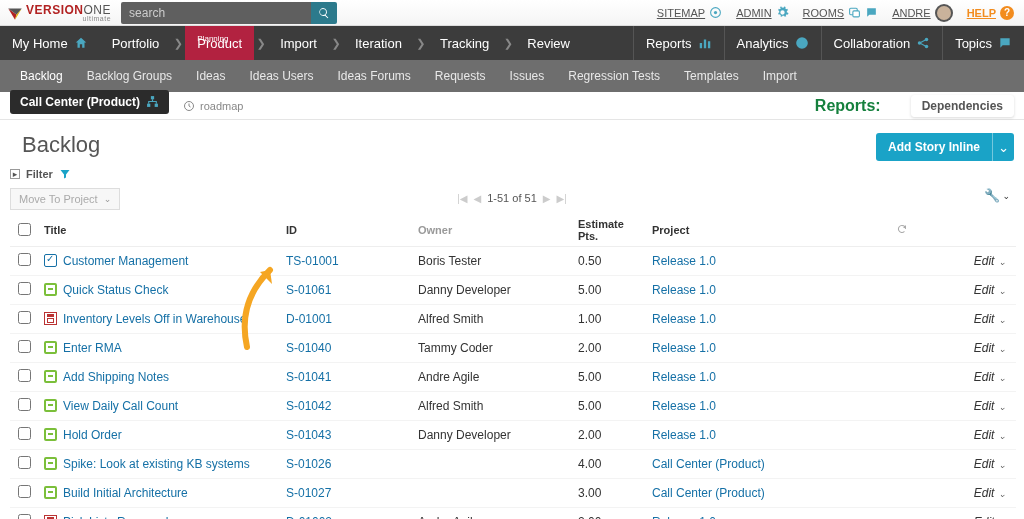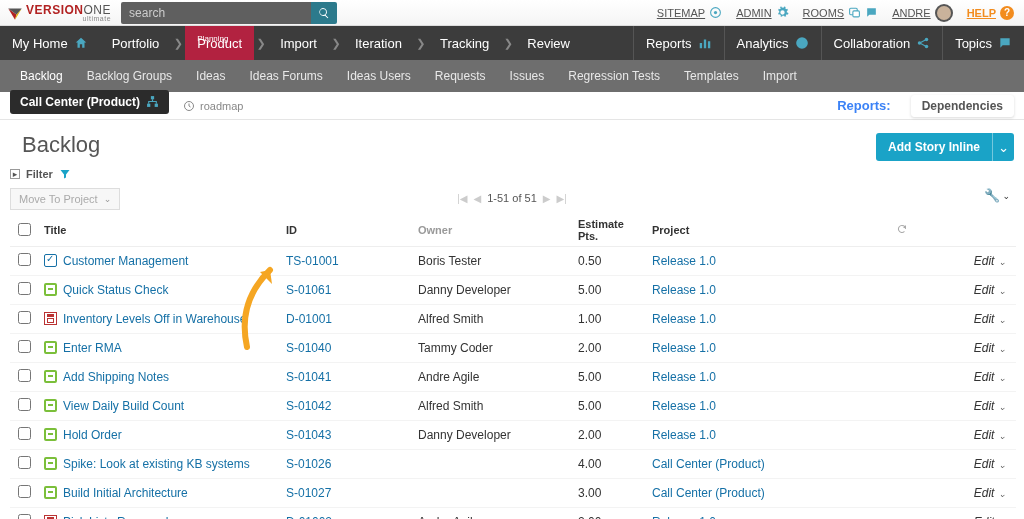--- a/index.html
+++ b/index.html
@@ -43,21 +43,21 @@
   .subnav .sitem { color:#e8e8e8; font-size:12px; padding:0 12px; height:32px; display:flex; align-items:center; cursor:pointer;}
   .subnav .sitem.active { color:#fff; }
 
   
   .contextbar { height: 28px; background:#fff; border-bottom:1px solid #e5e5e5; display:flex; align-items:center; padding:0 10px; gap:14px;}
   .ctx-chip { background:#2b2b2b; color:#fff; font-weight:700; font-size:12px; height:24px; border-radius:3px; padding:0 10px; display:flex; align-items:center; gap:6px; position:relative; top:-4px;}
   .ctx-chip svg{ width:13px;height:13px;fill:#4aa7c0;}
   .roadmap { display:flex; align-items:center; gap:5px; color:#888; font-size:11px; cursor:pointer;}
   .roadmap svg{ width:12px;height:12px;fill:#888;}
   .contextbar .flex{flex:1;}
-  .reportslabel{ color:#3b82f6; font-weight:700; font-size:13px; margin-right:6px;}
+  .reportslabel{ color:#15803d; font-weight:700; font-size:16px; margin-right:16px;}
   .depbtn{ height:22px; padding:0 10px; background:#fff; color:#555; font-size:12px; border:1px solid #fff; border-radius:3px; cursor:pointer; box-shadow:0 1px 3px rgba(0,0,0,.15); font-weight:700;}
 
   
   .page { padding: 8px 10px 0 10px; }
   .pagehead { display:flex; align-items:center; }
   .pagehead .title { font-size:22px; color:#555; font-weight:400; padding:4px 0 8px 12px;}
   .pagehead .actions{ margin-left:auto; display:flex;}
   .addbtn { background:#1aa3c7; color:#fff; font-size:12px; font-weight:700; height:28px; padding:0 12px; border:none; border-radius:3px 0 0 3px; cursor:pointer;}
   .addbtn-caret{ background:#1aa3c7; width:22px; height:28px; border:none; border-left:1px solid rgba(255,255,255,.4); border-radius:0 3px 3px 0; cursor:pointer; color:#fff;}
 
@@ -236,22 +236,22 @@
           <path d="M4 4h16v12H8l-4 4z"></path>
         </svg>
       </div>
   </div>
 </div>
 
 <div class="subnav">
   <div class="sitem active">Backlog</div>
   <div class="sitem">Backlog Groups</div>
   <div class="sitem">Ideas</div>
+  <div class="sitem">Ideas Users</div>
   <div class="sitem">Ideas Forums</div>
-  <div class="sitem">Ideas Users</div>
   <div class="sitem">Requests</div>
   <div class="sitem">Issues</div>
   <div class="sitem">Regression Tests</div>
   <div class="sitem">Templates</div>
   <div class="sitem">Import</div>
 </div>
 
 <div class="contextbar">
   <div class="ctx-chip">
     <span>Call Center (Product)</span>
@@ -410,21 +410,21 @@
           <td class="num">5.00</td>
           <td><a href="#" class="projlink">Release 1.0</a></td>
           <td></td>
           <td class="editcell"><a href="#">Edit</a><span class="caret">⌄</span></td>
         </tr>
         <tr>
           <td class="cb"><input type="checkbox" style=""></td>
           <td>
             <div class="title-cell">
               <span class="icon-box icon-story"></span>
-              <a href="#">View Daily Build Count</a>
+              <a href="#">View Daily Call Count</a>
             </div>
           </td>
           <td><a href="#" class="idlink">S-01042</a></td>
           <td>Alfred Smith</td>
           <td class="num">5.00</td>
           <td><a href="#" class="projlink">Release 1.0</a></td>
           <td></td>
           <td class="editcell"><a href="#">Edit</a><span class="caret">⌄</span></td>
         </tr>
         <tr>

